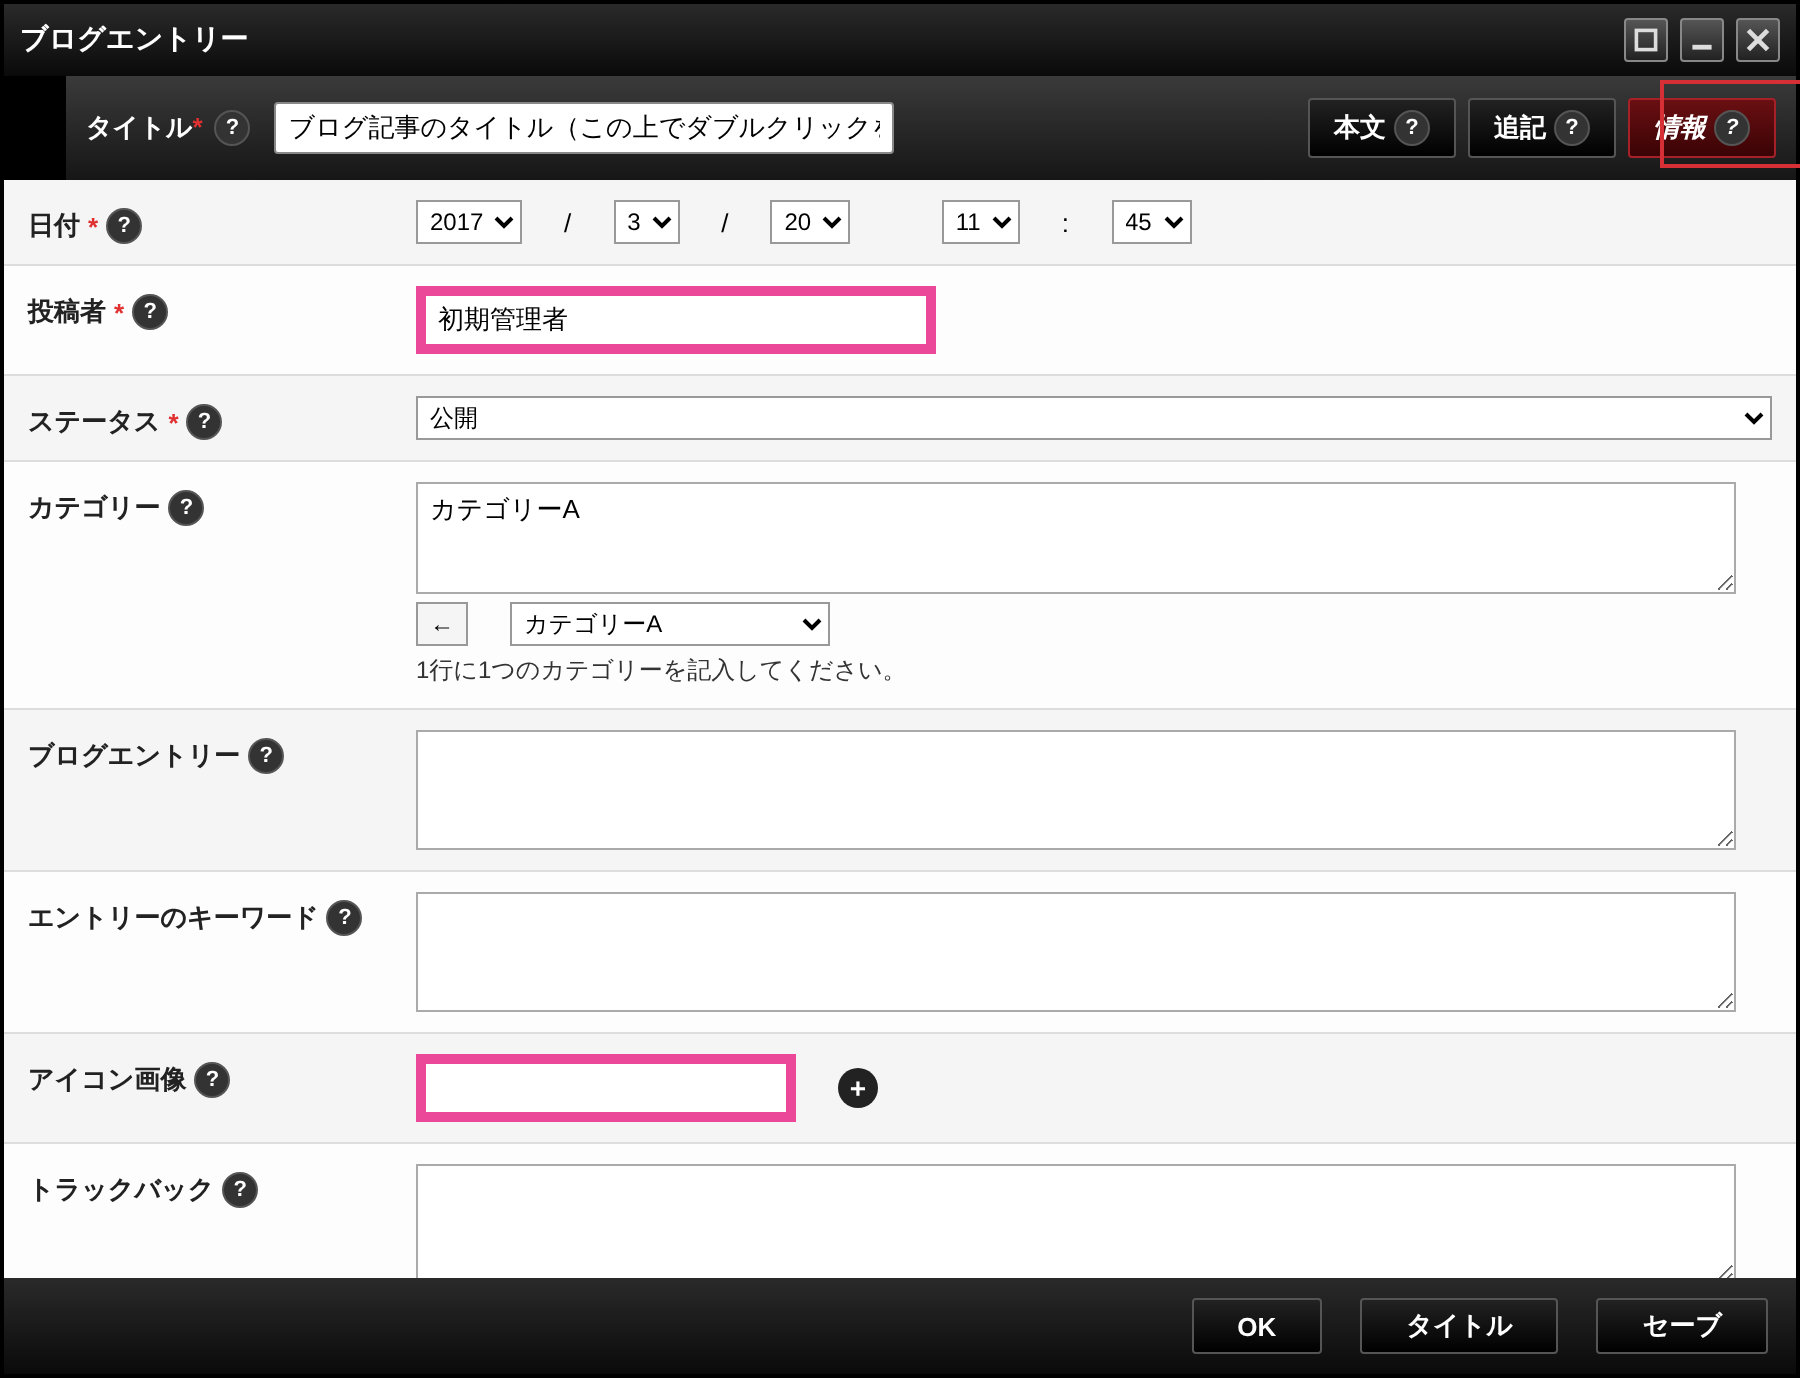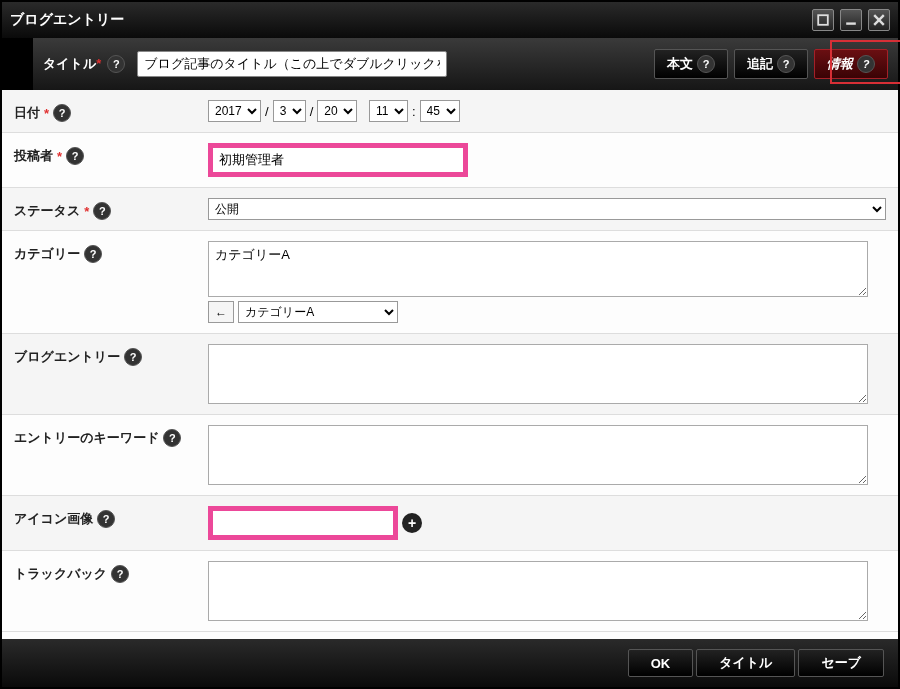--- a/index.html
+++ b/index.html
@@ -16,32 +16,32 @@
 .title-input { margin-left:6px; width: 310px; height: 26px; padding: 2px 6px; font-size: 13px; background: #fff; border: 1px solid #888; border-radius: 2px; }
 .spacer { flex: 1; }
 .tab-btn { height: 30px; padding: 0 12px; background: linear-gradient(#222,#000); border: 1px solid #555; color: #fff; font-size: 13px; font-weight: bold; display: flex; align-items: center; gap: 4px; cursor: pointer; border-radius: 2px; }
 .tab-btn.active { background: linear-gradient(#6a0f12,#3a0305); border: 1px solid #a52027; font-style: italic; }
 .hl { position:absolute; border:2px solid #d72f36; pointer-events:none; }
 .form-area { flex: 1; background: #fdfdfd; overflow-y: auto; padding: 0; }
 .row { display: flex; border-bottom: 1px solid #ddd; padding: 10px 12px; align-items: flex-start; gap: 4px; font-size: 13px; }
 .row.alt { background:#f5f5f5;justify-content:space-between; }
 .row-lbl { width: 190px; display: flex; align-items: center; gap: 4px; font-weight: bold; color: #222; padding-top:4px;}
 .row-body { flex: 1; display: flex; flex-direction: column; gap: 4px; }
-.inline { display: flex; align-items: center; gap: 4px; flex-wrap: wrap; }
+.inline { display: flex; align-items: center; gap: 21px; flex-wrap: wrap; }
 .sel { height: 22px; padding: 0 2px; font-size: 12px; border: 1px solid #999; background: #fff; }
 .sel.wide{width:160px;}
 .txtin { height: 14px; width: 260px; padding: 12px 6px; font-size: 13px; border: 5px solid #ec4899; background:#fff; }
 .ta { width: 100%; max-width: 660px; border: 1px solid #aaa; padding: 4px 6px; font-size: 13px; background:#fff; resize: both; }
 .ta-sm{height:60px;}
 .ta-md{height:60px;}
 .ta-cat{height:56px; max-width:660px;}
 .hint { color: #333; font-size: 12px; }
 .arrow-btn{width:26px;height:22px;border:1px solid #999;background:#f5f5f5;font-size:12px;display:flex;align-items:center;justify-content:center;cursor:pointer;}
 .plus-ic{width:20px;height:20px;border-radius:50%;background:#222;color:#fff;display:inline-flex;align-items:center;justify-content:center;font-weight:bold;font-size:14px;cursor:pointer;}
-.footer { height: 48px; background: linear-gradient(#2a2a2a,#0a0a0a); display: flex; align-items: center; justify-content: flex-end; padding: 0 14px; gap: 3px; }
+.footer { height: 48px; background: linear-gradient(#2a2a2a,#0a0a0a); display: flex; align-items: center; justify-content: flex-end; padding: 0 14px; gap: 19px; }
 .f-btn { height: 28px; padding: 0 22px; background: linear-gradient(#222,#000); border: 1px solid #555; color: #fff; font-size: 13px; font-weight: bold; cursor: pointer; border-radius: 2px; }
 </style>
 </head>
 <body>
 
 <div class="window">
 
   <div class="titlebar">
     <span class="title-text">ブログエントリー</span>
     <div class="winbtn">
@@ -128,20 +128,21 @@
       <div class="row-lbl">
           <span>カテゴリー</span> 
           <span class="help-ic">?</span>
         </div>
       <div class="row-body">
         <textarea class="ta ta-cat" style="">カテゴリーA</textarea>
         <div class="inline">
           <div class="arrow-btn">←</div>
           <select class="sel wide"><option>カテゴリーA</option></select>
         </div>
+        <div class="hint">1行に1つのカテゴリーを記入してください。</div>
       </div>
     </div>
 
     <div class="row alt">
       <div class="row-lbl">
           <span>ブログエントリー</span> 
           <span class="help-ic">?</span>
         </div>
       <div class="row-body">
           <textarea class="ta ta-sm" style=""></textarea>

